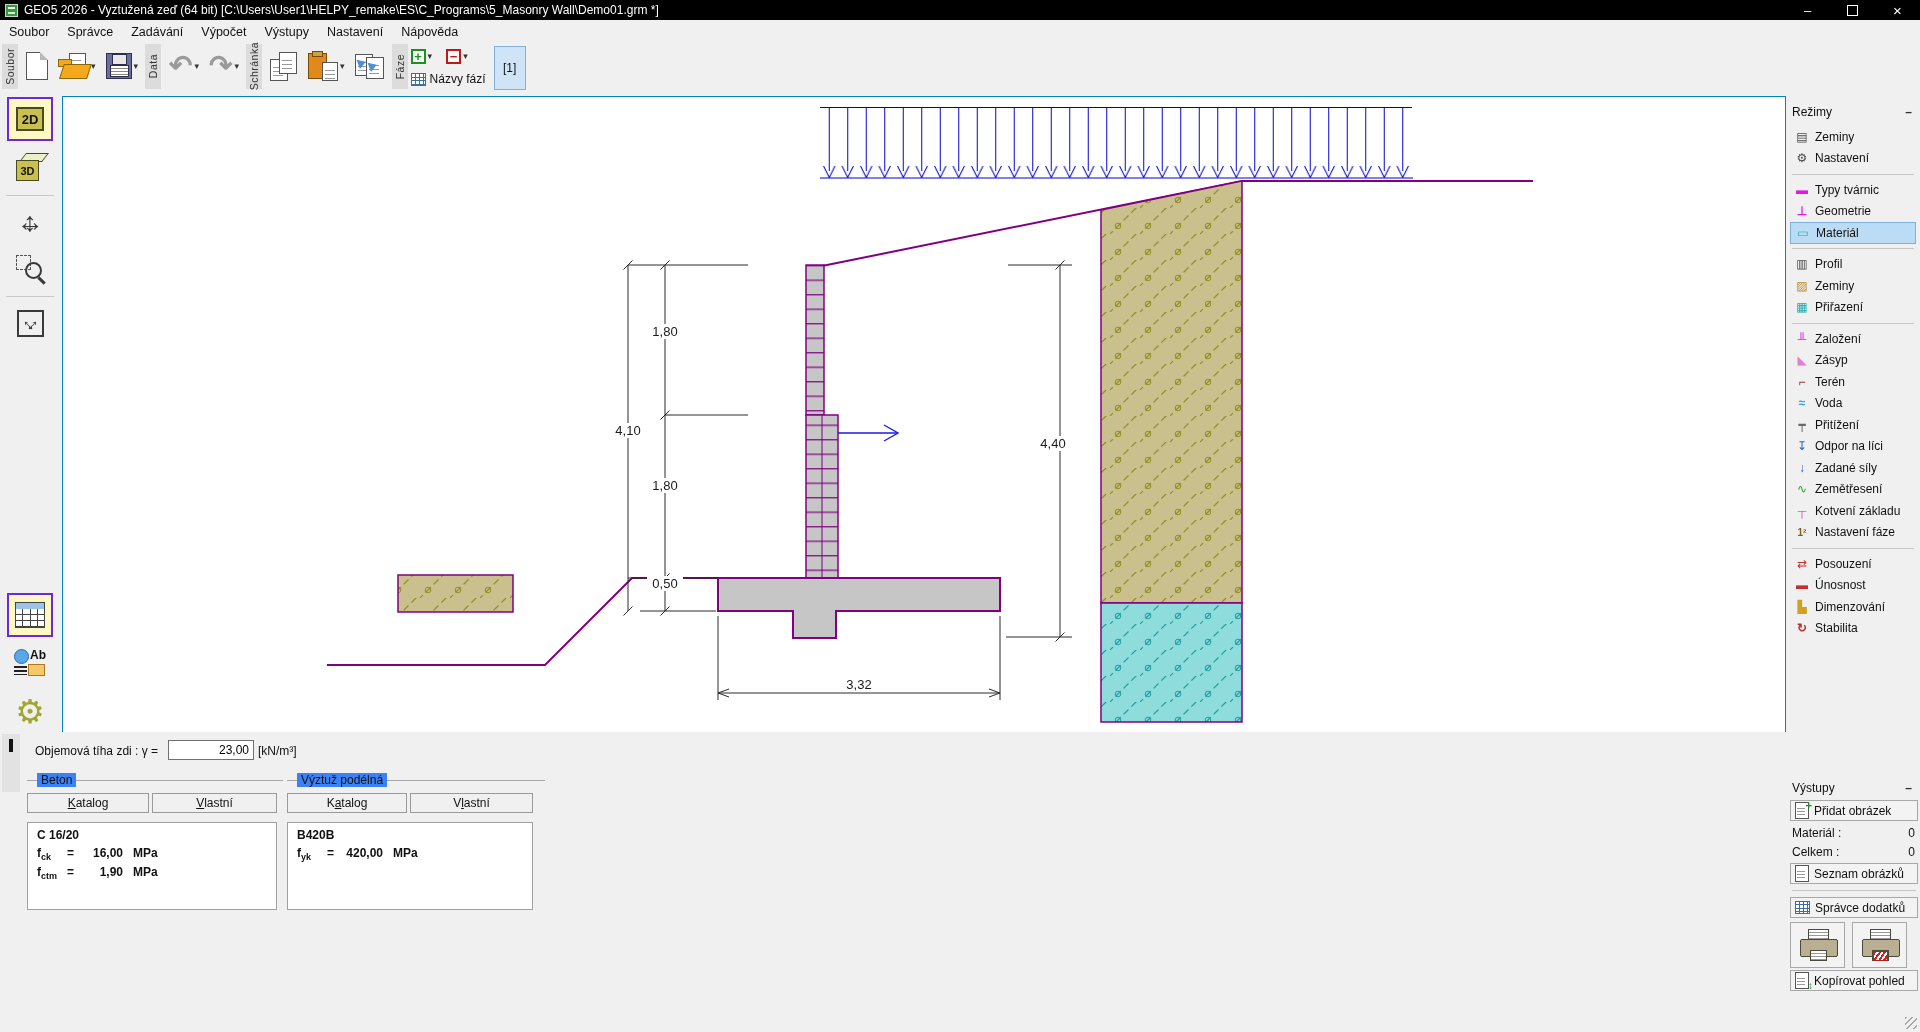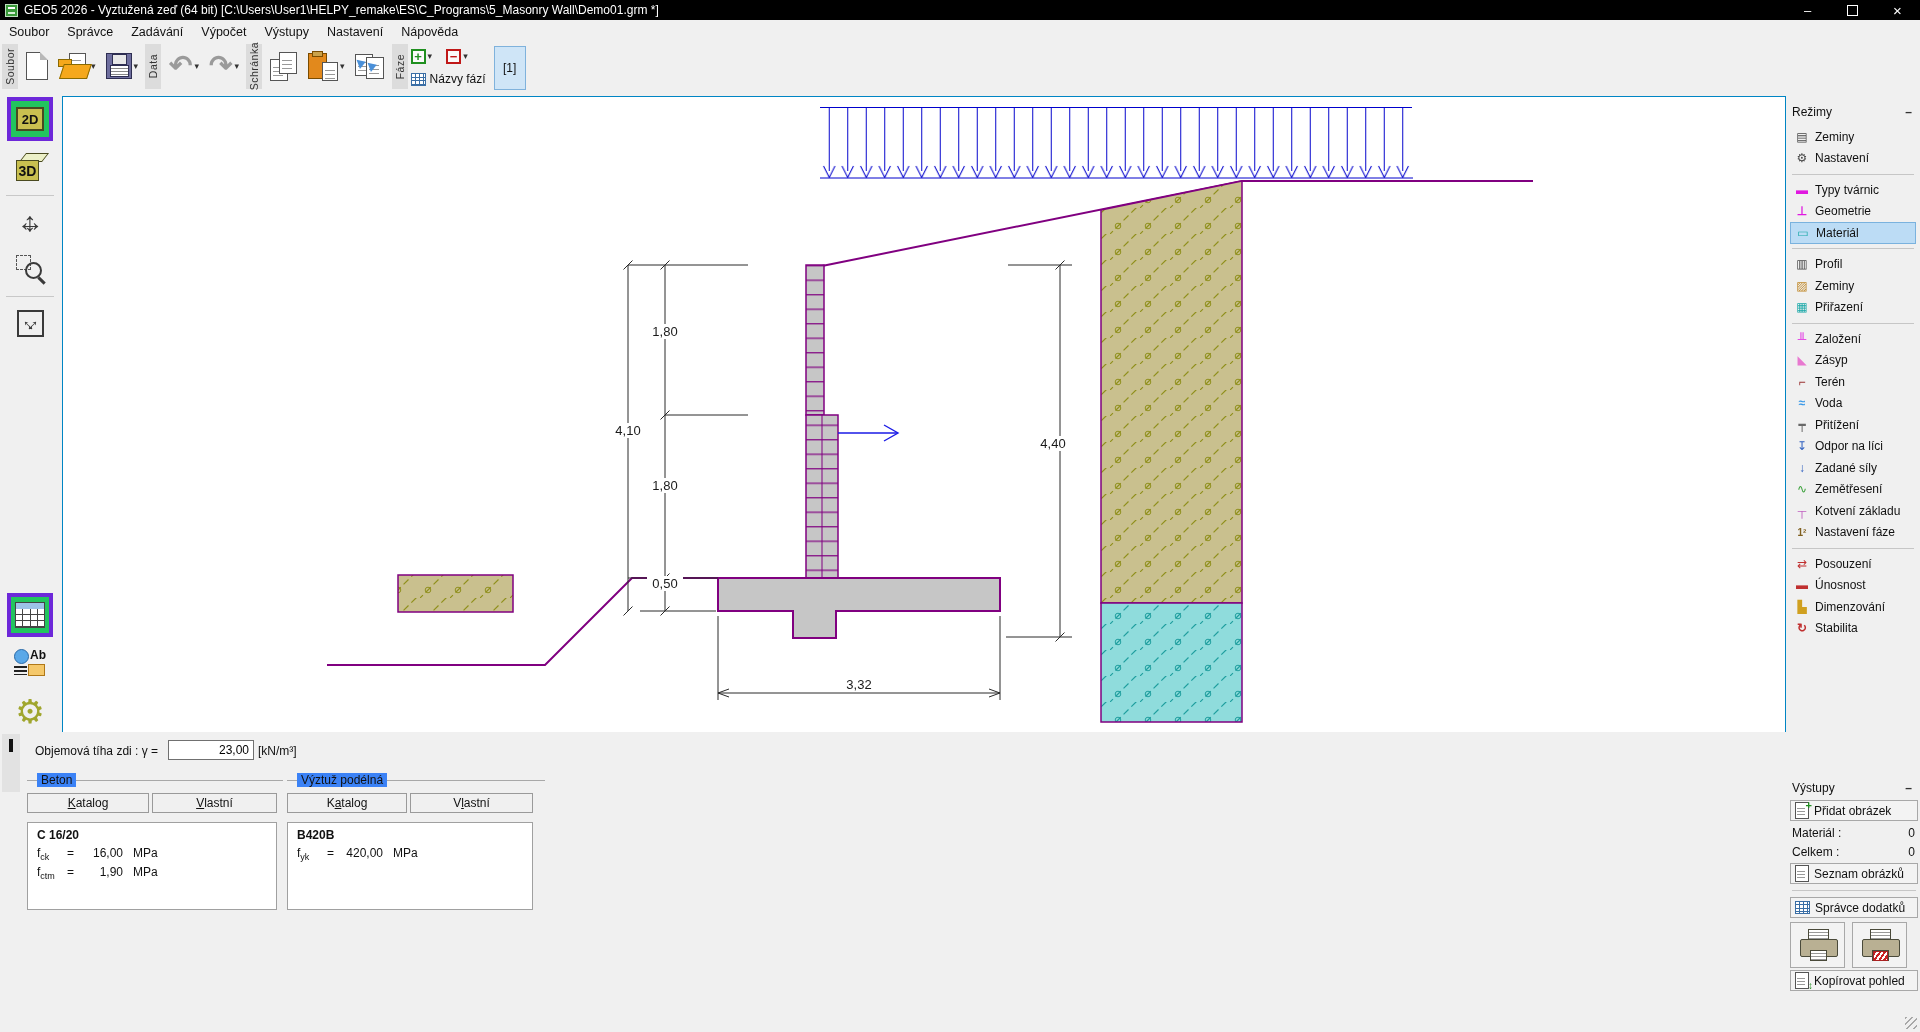--- a/index.html
+++ b/index.html
@@ -57,28 +57,28 @@
     background-image:repeating-linear-gradient(to right,transparent 0 3px,#3a6ea5 3px 4px),
       repeating-linear-gradient(to bottom,transparent 0 2.5px,#3a6ea5 2.5px 3.5px);}
   .fz-col{display:flex;flex-direction:column;margin-top:3px;}
   .fz-row{display:flex;align-items:center;height:20px;}
   .fz-row2{display:flex;align-items:flex-end;height:20px;font-size:12px;gap:4px;}
   .phase-btn{width:30px;height:42px;background:#cfe5f7;border:1px solid #7fb2dc;margin:3px 0 0 8px;
     display:flex;align-items:center;justify-content:center;font-size:12px;}
   
   #leftbar{position:absolute;left:0;top:90px;width:60px;height:922px;background:#f0f0f0;}
   .lbtn{position:absolute;left:7px;width:46px;height:44px;display:flex;align-items:center;justify-content:center;box-sizing:border-box;}
-  .lbtn.sel{background:#22c55e;border:4px solid #6d28d9;}
+  .lbtn.sel{background:#fef9c3;border:2px solid #6d28d9;}
   .lsep{position:absolute;left:6px;width:48px;height:1px;background:#c8c8c8;}
   .b2d-face{width:28px;height:24px;background:#c9c050;border:2px solid #4a4a20;font-weight:bold;font-size:13px;
     display:flex;align-items:center;justify-content:center;box-sizing:border-box;}
   .ic-3d{position:relative;width:30px;height:28px;}
   .c3top{position:absolute;left:4px;top:0;width:21px;height:7px;background:#ecf0c8;border:1px solid #4a4a20;transform:skewX(-38deg);transform-origin:bottom left;}
   .c3face{position:absolute;left:1px;top:7px;width:21px;height:19px;background:#c9c050;border:1px solid #4a4a20;
-    font-weight:bold;font-size:14px;display:flex;align-items:center;justify-content:center;}
+    font-weight:bold;font-size:11px;display:flex;align-items:center;justify-content:center;}
   .ic-move{position:relative;width:32px;height:32px;}
   .ic-move span{position:absolute;left:0;top:0;width:32px;height:32px;display:flex;align-items:center;justify-content:center;
     font-size:27px;color:#3a3a3a;font-weight:bold;}
   .ic-zoom{position:relative;width:32px;height:32px;}
   .zd{position:absolute;left:2px;top:2px;width:13px;height:13px;border:1.5px dashed #555;}
   .zr{position:absolute;right:4px;bottom:6px;width:13px;height:13px;border:2.5px solid #3a3a3a;border-radius:50%;}
   .zh{position:absolute;right:0;bottom:3px;width:9px;height:3px;background:#3a3a3a;transform:rotate(45deg);}
   .ic-fit{position:relative;width:27px;height:27px;border:2px solid #3a3a3a;box-sizing:border-box;}
   .ic-fit span{position:absolute;left:0;top:0;width:23px;height:23px;display:flex;align-items:center;justify-content:center;
     font-size:17px;color:#3a3a3a;font-weight:bold;}
@@ -139,21 +139,21 @@
   .uw-input{position:absolute;left:168px;top:8px;width:76px;height:18px;border:1px solid #707070;background:#fff;
     font-family:"Liberation Sans",sans-serif;font-size:12px;text-align:right;padding:0 4px;}
   .uw-unit{position:absolute;left:258px;top:12px;}
   .grp{position:absolute;border-top:1px solid #a8a8a8;}
   .grp .legend{position:absolute;left:10px;top:-8px;background:#3b82f6;padding:0 4px;}
   .kbtn{position:absolute;height:20px;border:1px solid #9a9a9a;background:#f0f0f0;font-size:12px;
     display:flex;align-items:center;justify-content:center;box-sizing:border-box;}
   .kbtn .u{text-decoration:underline;}
   .matbox{position:absolute;top:90px;height:88px;background:#fff;border:1px solid #a0a0a0;box-sizing:border-box;}
   .grade{font-weight:bold;padding:5px 9px 2px 9px;}
-  .frow{display:flex;padding:1.5px 9px;}
+  .frow{display:flex;padding:1.5px 9px;font-weight:bold;}
   .fsym{width:30px;}
   .feq{width:14px;}
   .fval{width:42px;text-align:right;margin-right:10px;}
   sub{font-size:9px;}
   
   #statusbar{position:absolute;left:0;top:1012px;width:1920px;height:20px;background:#f0f0f0;}
   .grip{position:absolute;right:3px;bottom:3px;width:12px;height:12px;
     background:repeating-linear-gradient(135deg,#a8a8a8 0 1.5px,transparent 1.5px 4.5px);}
 </style>
 </head>

